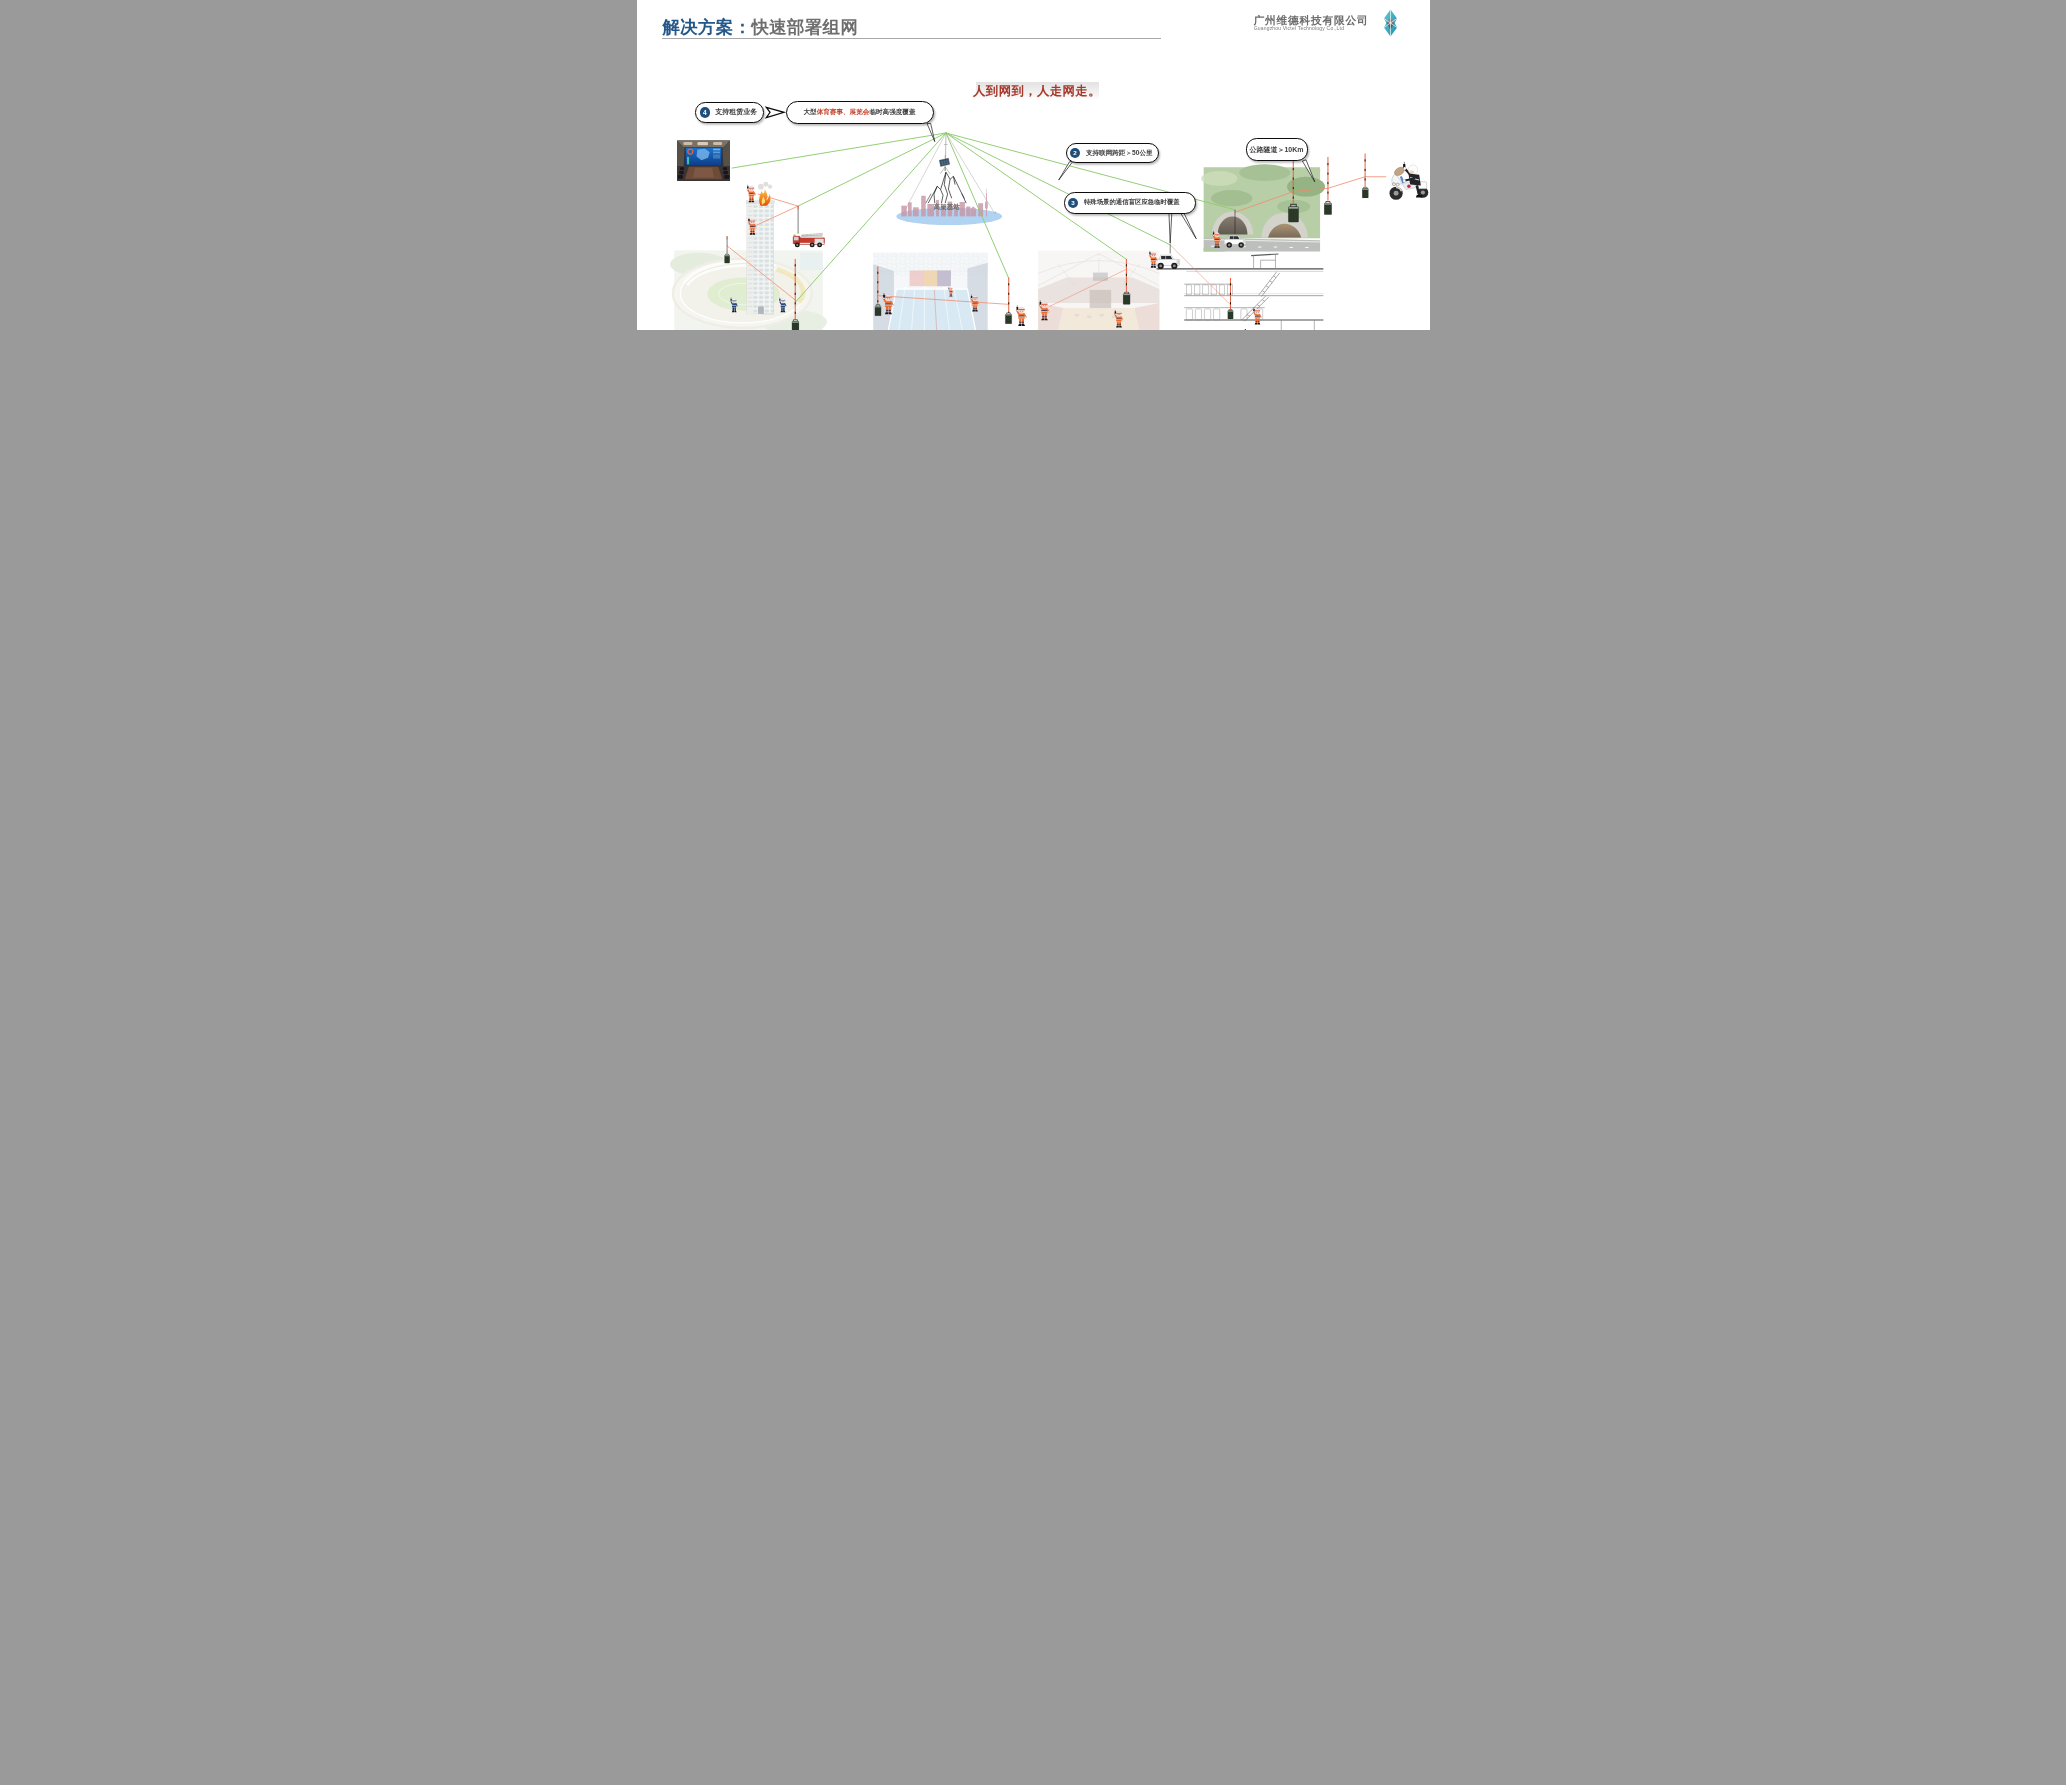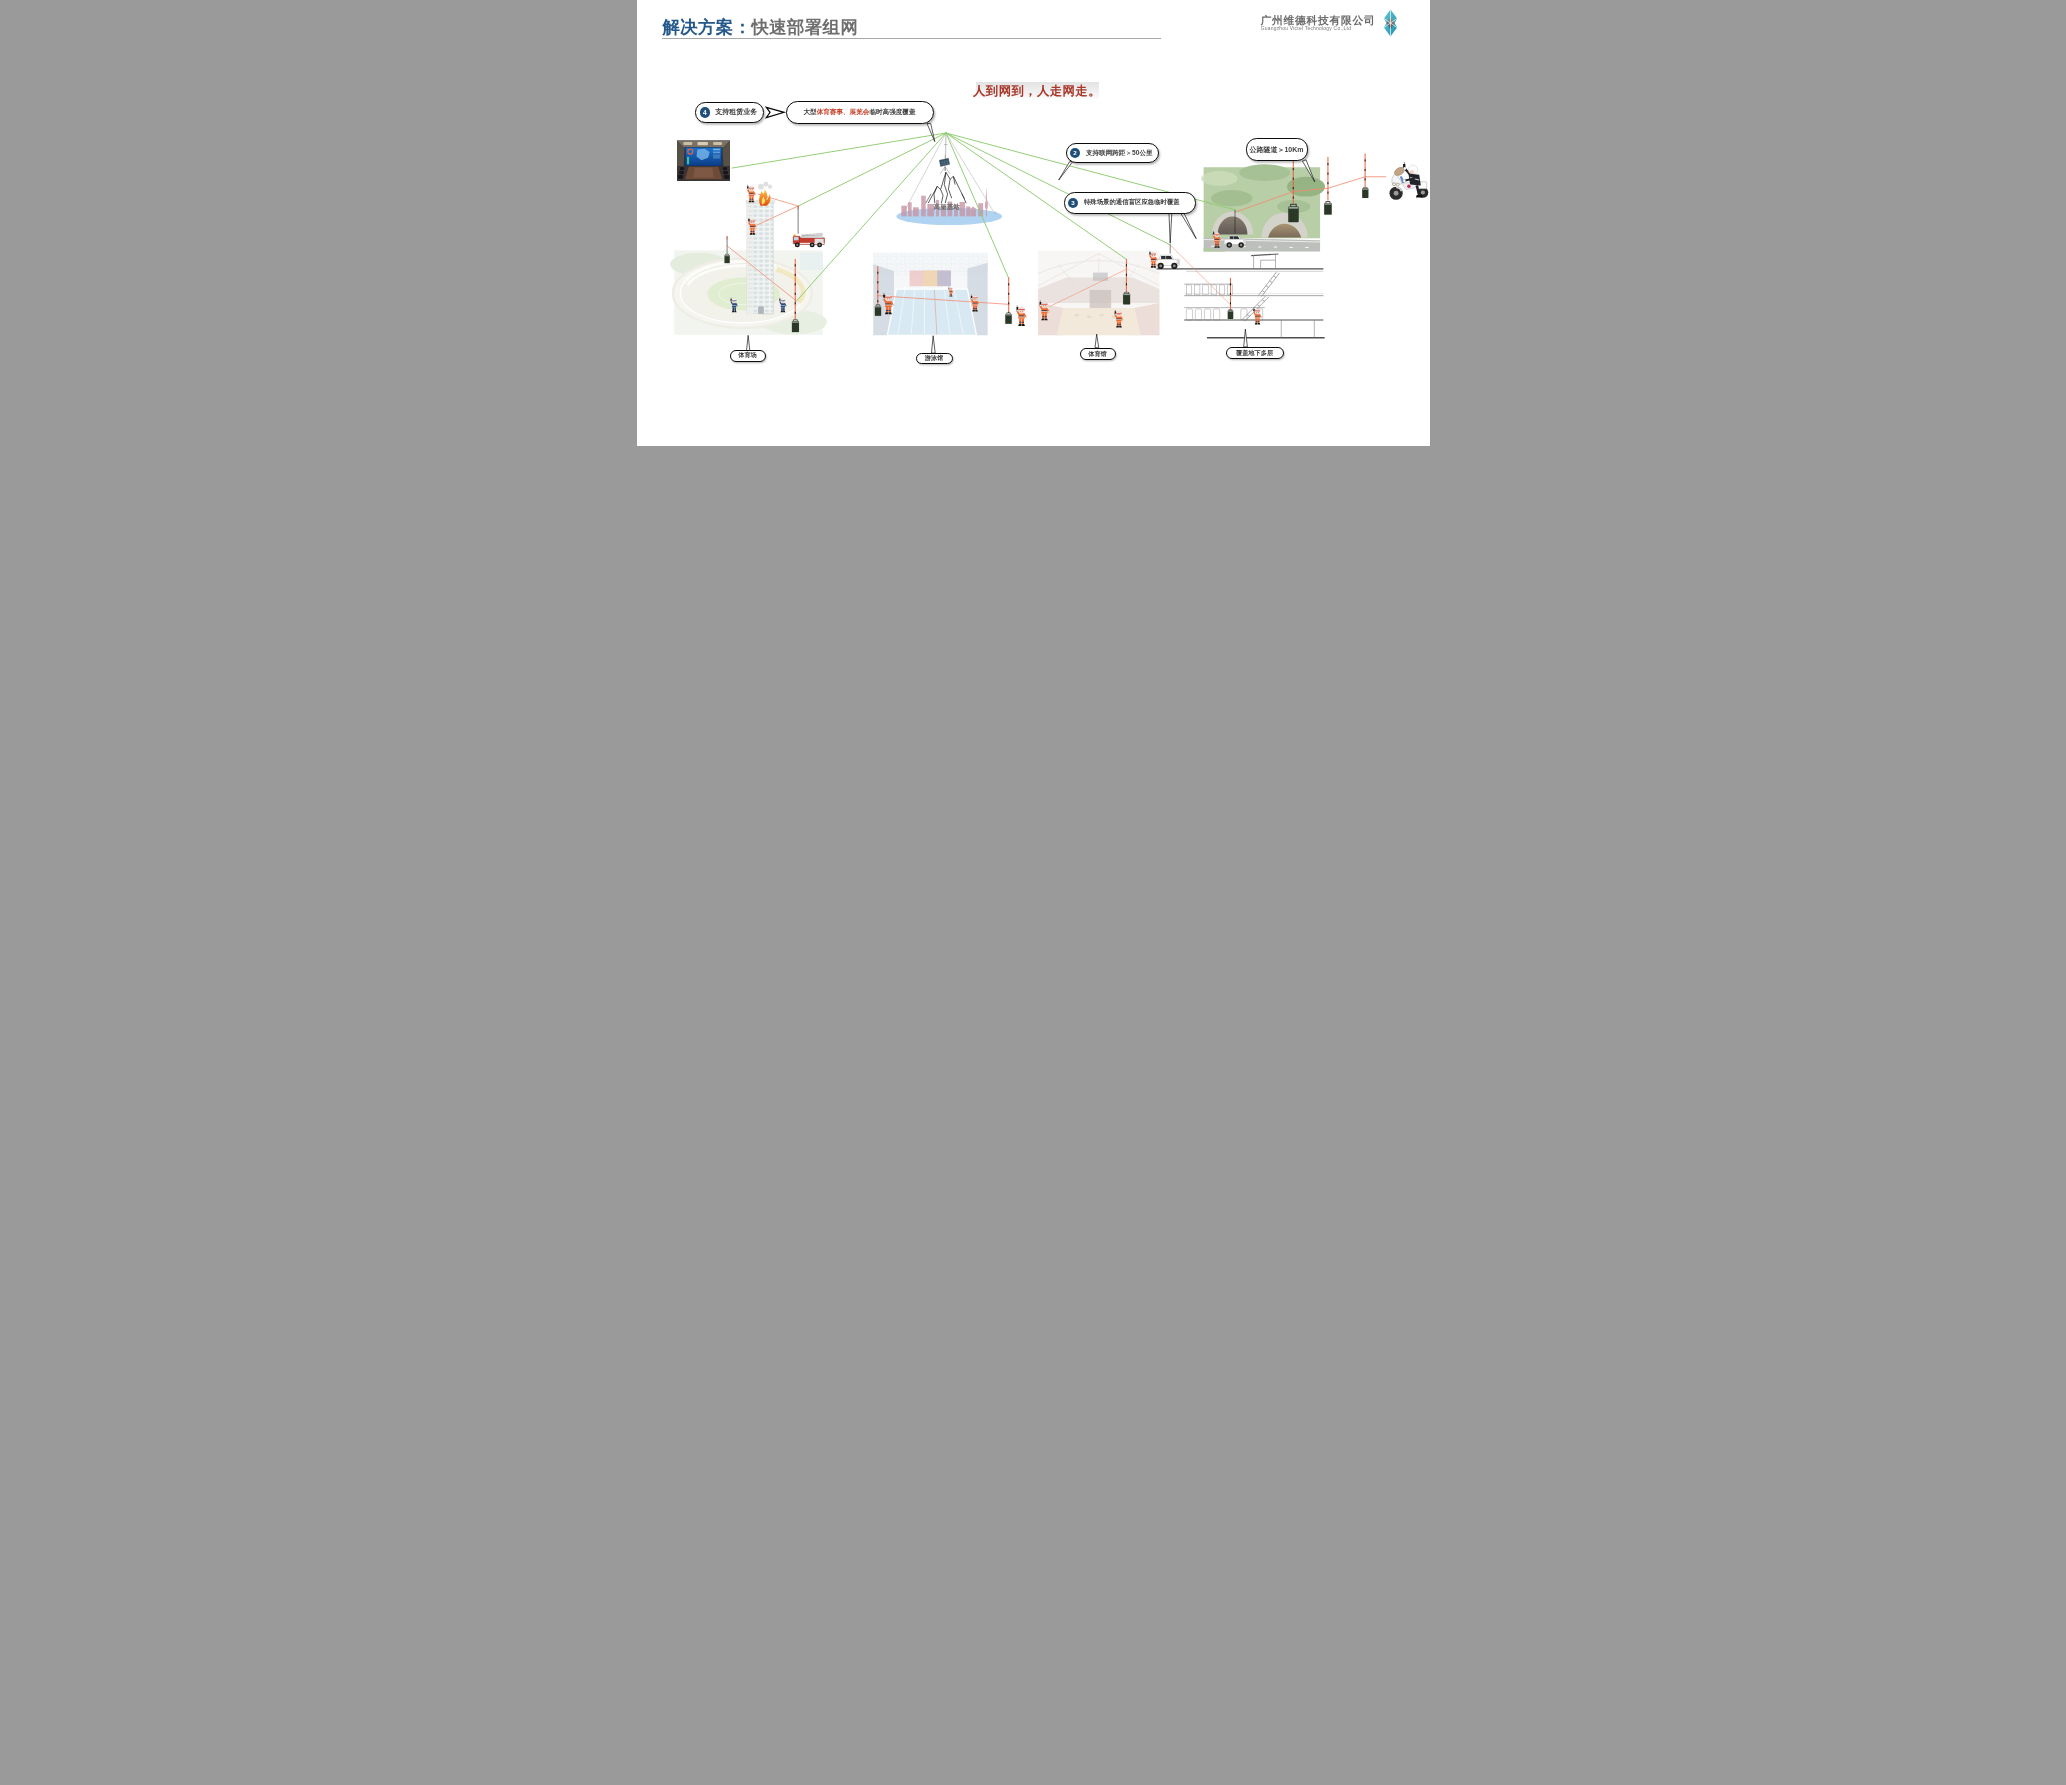--- a/index.html
+++ b/index.html
@@ -1,23 +1,23 @@
 <!DOCTYPE html>
 <html style="font-size:6.6px"><head>
 <meta charset="utf-8">
 <style>
   html,body{margin:0;padding:0;background:#9a9a9a;}
-  .slide{position:relative;width:793px;height:446px;background:#ffffff;overflow:hidden;
+  .slide{position:relative;width:793px;height:330px;background:#ffffff;overflow:hidden;
          font-family:"Liberation Sans",sans-serif;margin:0 auto;}
   
   .title{position:absolute;left:26px;top:15px;font-weight:bold;font-size:17.4px;letter-spacing:0.4px;white-space:nowrap;}
   .title .t1{color:#24578A;}
   .title .t2{color:#6E6E6E;}
   .title-line{position:absolute;left:25px;top:38px;width:499px;height:1.2px;background:#A8A8A8;}
-  .logo{position:absolute;right:32px;top:9px;display:flex;align-items:center;gap:7px;}
+  .logo{position:absolute;right:32px;top:9px;display:flex;align-items:center;gap:14px;}
   .logo-text{text-align:left;}
   .logo-cn{font-size:10.7px;font-weight:bold;color:#6B6B6B;letter-spacing:0.8px;line-height:12.4px;}
   .logo-en{font-size:5px;color:#7A7A7A;letter-spacing:0.2px;line-height:5.8px;}
   
   .slogan{position:absolute;left:339px;top:70px;width:123px;height:18px;
           background:linear-gradient(180deg,#e3e3e3 0%,#f4f4f4 70%,#ffffff 100%);
           display:flex;align-items:center;justify-content:center;
           font-size:12.4px;font-weight:bold;color:#A8382A;letter-spacing:0.4px;white-space:nowrap;margin-top:12px;}
   
   .pill{position:absolute;background:#fff;border:1.2px solid #0c0c0c;display:flex;align-items:center;

